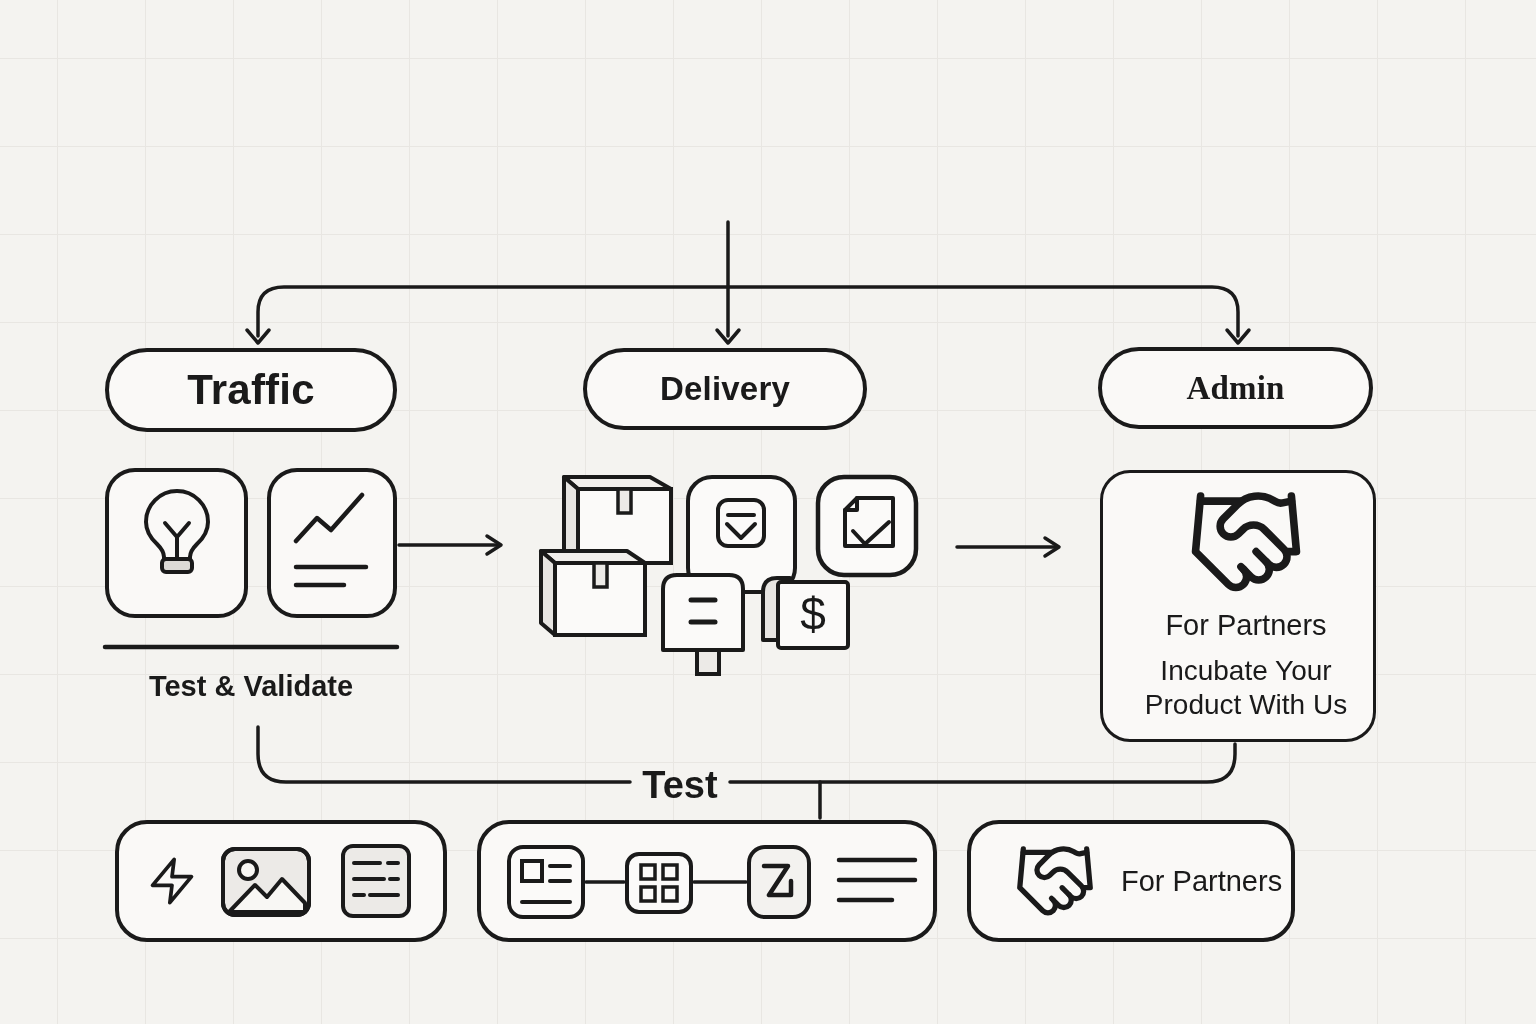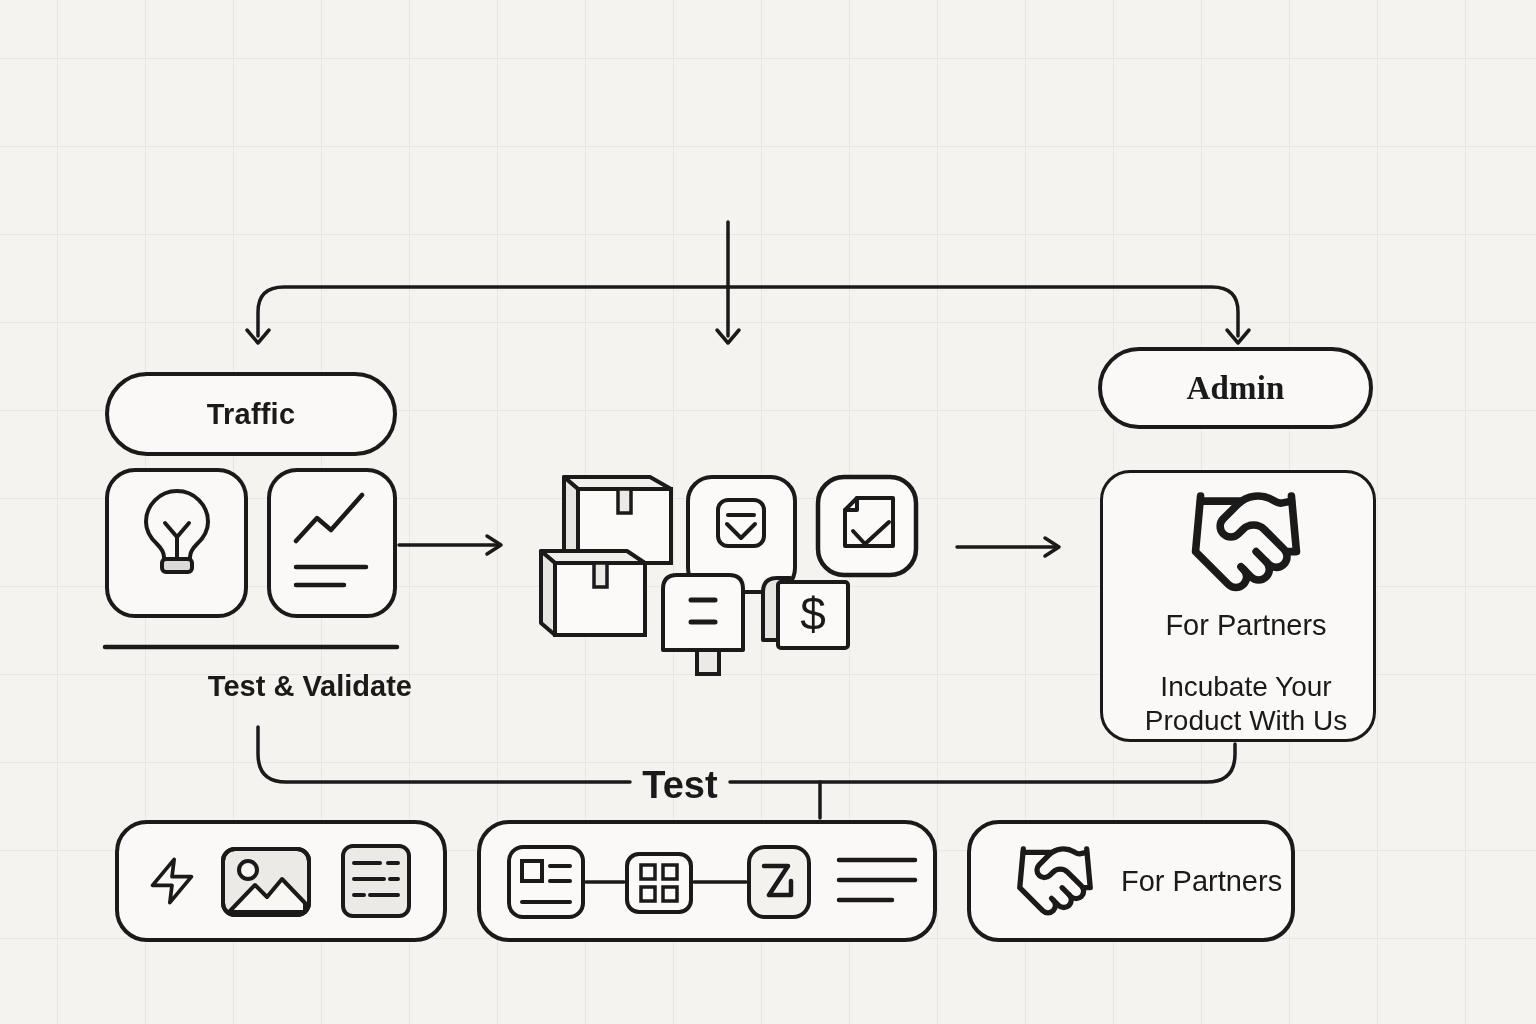--- a/index.html
+++ b/index.html
@@ -43,42 +43,45 @@
   svg .ln{stroke:#1a1a1a;fill:none;stroke-linecap:round;stroke-linejoin:round;}
   #overlay{position:absolute;left:0;top:0;pointer-events:none;z-index:6;}
   .card-text{font-weight:400;}
 </style>
 </head>
 <body>
 
 <div id="stage">
 
 
-  <div class="pill" style="left:105px;top:348px;width:292px;height:84px;border-radius:42px;font-size:29px;margin-top:24px;">
+  <div class="pill" style="left:105px;top:348px;width:292px;height:84px;border-radius:42px;font-size:42px;">
     <span>Traffic</span>
+  </div>
+  <div class="pill" style="left:583px;top:348px;width:284px;height:82px;border-radius:41px;font-size:33px;">
+    <span>Delivery</span>
   </div>
   <div class="pill" style="left:1098px;top:347px;width:275px;height:82px;border-radius:41px;font-size:33px;font-family:Liberation Serif, serif;">
     <span>Admin</span>
   </div>
 
   <div class="node-box" style="left:105px;top:468px;width:143px;height:150px;border-radius:30px;"></div>
   <svg class="icon-svg" style="left:132px;top:483px;" width="90" height="112" viewBox="0 0 90 112">
     <rect x="30" y="76" width="30" height="13" rx="4" fill="#dcdad6" stroke="#1a1a1a" stroke-width="4"></rect>
     <path class="ln" stroke-width="4" d="M45 8 a31 31 0 0 1 31 31 c0 9.5 -4.5 16 -11 22 c-4.5 4.5 -7 8 -7 13 v2 h-26 v-2 c0 -5 -2.5 -8.5 -7 -13 c-6.5 -6 -11 -12.5 -11 -22 a31 31 0 0 1 31 -31 z"></path>
     <path class="ln" stroke-width="4" d="M33 40 L45 54 L57 40 M45 54 V74"></path>
   </svg>
 
   <div class="node-box" style="left:267px;top:468px;width:130px;height:150px;border-radius:30px;"></div>
   <svg class="icon-svg" style="left:286px;top:487px;" width="92" height="112" viewBox="0 0 92 112">
     <path class="ln" stroke-width="4.5" d="M10 54 L31 31 L45 43 L76 8"></path>
     <path class="ln" stroke-width="4.5" d="M10 80 H80"></path>
     <path class="ln" stroke-width="4.5" d="M10 98 H58"></path>
   </svg>
 
-  <div class="caption" style="left:90px;top:670px;width:322px;font-size:29px;text-align:right;">Test &amp; Validate</div>
+  <div class="caption" style="left:90px;top:670px;width:322px;font-size:29px;">Test &amp; Validate</div>
 
   <svg class="icon-svg" style="left:520px;top:468px;" width="480" height="215" viewBox="0 0 480 215">
 
     <g>
       <rect x="168" y="9" width="107" height="115" rx="24" fill="#fbfaf9" stroke="#1a1a1a" stroke-width="4"></rect>
       <rect x="198" y="32" width="46" height="46" rx="10" fill="none" stroke="#1a1a1a" stroke-width="4"></rect>
       <path class="ln" stroke-width="4" d="M208 47 H234"></path>
       <path class="ln" stroke-width="4" d="M207 56 L221 70 L235 56"></path>
     </g>
 
@@ -122,21 +125,21 @@
     <svg style="display:block;margin:16px auto 0;" width="128" height="106" viewBox="0 1.6 24 21">
       <g class="ln" stroke-width="1.5">
         <path d="m11 17 2 2a1 1 0 1 0 3-3"></path>
         <path d="m14 14 2.5 2.5a1 1 0 1 0 3-3l-3.88-3.88a3 3 0 0 0-4.24 0l-.88.88a1 1 0 1 1-3-3l2.81-2.81a5.79 5.79 0 0 1 7.06-.87l.47.28a2 2 0 0 0 1.42.25L21 4"></path>
         <path d="m21 3 1 11h-2"></path>
         <path d="M3 3 2 14l6.5 6.5a1 1 0 1 0 3-3"></path>
         <path d="M3 4h8"></path>
       </g>
     </svg>
     <div class="card-text" style="text-align:center;font-size:29px;margin-top:14px;">For Partners</div>
-    <div class="card-text" style="text-align:center;font-size:28px;line-height:34px;width:236px;margin:28px auto 0;">Incubate Your Product With Us</div>
+    <div class="card-text" style="text-align:center;font-size:28px;line-height:34px;width:236px;margin:12px auto 0;">Incubate Your Product With Us</div>
   </div>
 
   <div class="caption" style="left:630px;top:764px;width:100px;font-size:38px;text-align:center;">Test</div>
 
   <div class="node-box" style="left:115px;top:820px;width:332px;height:122px;border-radius:32px;"></div>
   <svg class="icon-svg" style="left:146px;top:845px;" width="52" height="72" viewBox="0 0 24 24">
     <path class="ln" stroke-width="1.7" d="M13 2 L3 14 H12 L11 22 L21 10 H12 Z"></path>
   </svg>
   <svg class="icon-svg" style="left:220px;top:846px;" width="92" height="72" viewBox="0 0 92 72">
     <rect x="3" y="3" width="86" height="66" rx="12" fill="#eceae7" stroke="#1a1a1a" stroke-width="4"></rect>

